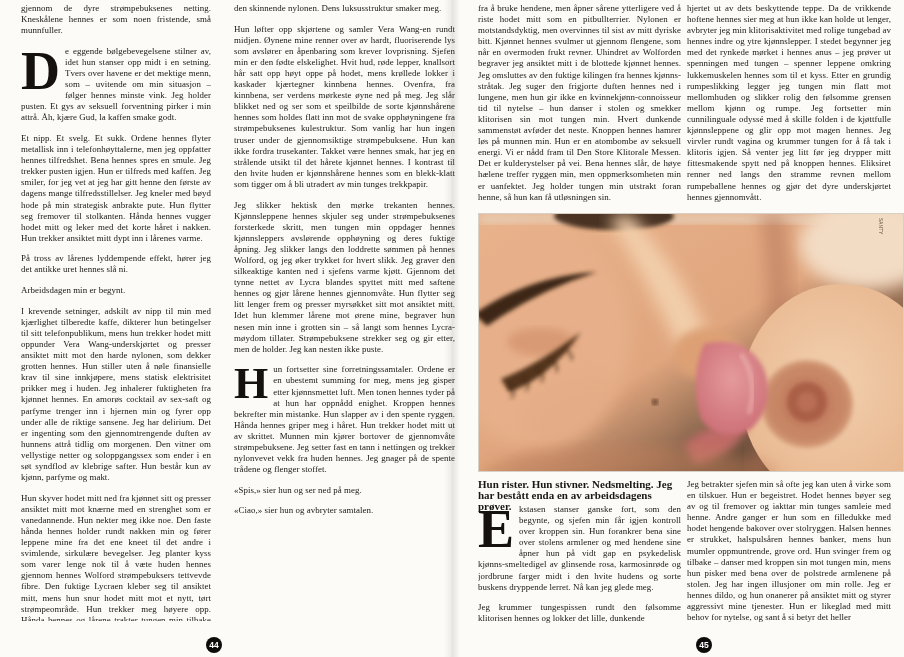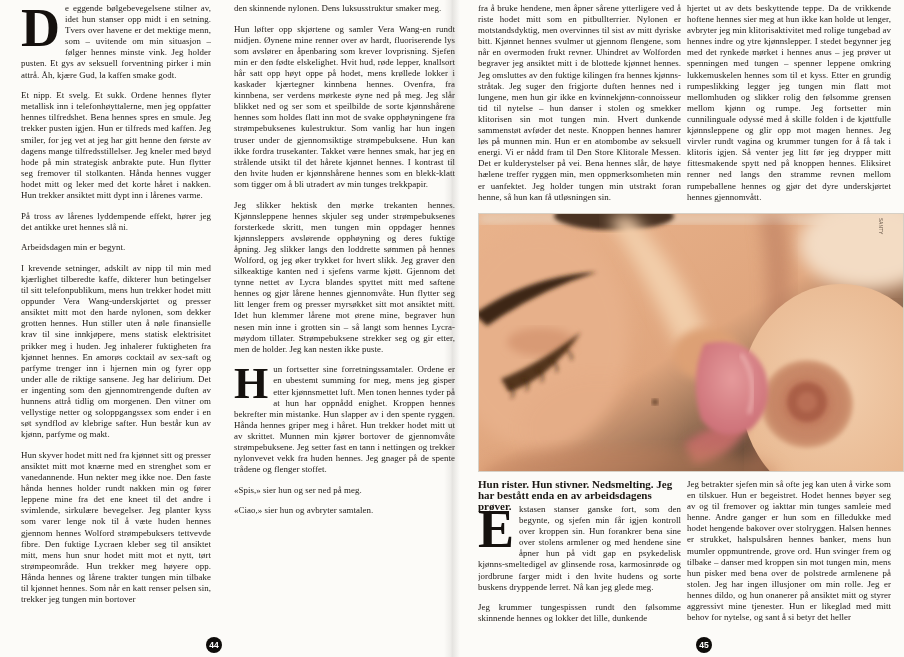--- a/index.html
+++ b/index.html
@@ -55,20 +55,21 @@
     opacity:0.85;
   }
 </style>
 </head>
 <body>
 
 <div class="spread">
 
   <div class="page page-left">
     <div class="col" style="left:21px;top:3px;width:190px;height:618px;overflow:hidden;">
+      <p>gjennom de dyre strømpebuksenes netting. Kneskålene hennes er som noen fristende, små munnfuller.</p>
       <p><span class="dropcap">D</span><span>e eggende bølgebevegelsene stilner av, idet hun stanser opp midt i en setning. Tvers over havene er det mektige menn, som – uvitende om min situasjon – følger hennes minste vink. Jeg holder pusten. Et gys av seksuell forventning pirker i min attrå. </span><span class="ital">Åh, kjære Gud, la kaffen smake godt.</span></p>
       <p>Et nipp. Et svelg. Et sukk. Ordene hennes flyter metallisk inn i telefonhøyttalerne, men jeg oppfatter hennes tilfredshet. Bena hennes spres en smule. Jeg trekker pusten igjen. Hun er tilfreds med kaffen. Jeg smiler, for jeg vet at jeg har gitt henne den første av dagens mange tilfredsstillelser. Jeg kneler med bøyd hode på min strategisk anbrakte pute. Hun flytter seg fremover til stolkanten. Hånda hennes vugger hodet mitt og leker med det korte håret i nakken. Hun trekker ansiktet mitt dypt inn i lårenes varme.</p>
       <p>På tross av lårenes lyddempende effekt, hører jeg det antikke uret hennes slå ni.</p>
       <p>Arbeidsdagen min er begynt.</p>
       <p>I krevende setninger, adskilt av nipp til min med kjærlighet tilberedte kaffe, dikterer hun betingelser til sitt telefonpublikum, mens hun trekker hodet mitt oppunder Vera Wang-underskjørtet og presser ansiktet mitt mot den harde nylonen, som dekker grotten hennes. Hun stiller uten å nøle finansielle krav til sine innkjøpere, mens statisk elektrisitet prikker meg i huden. Jeg inhalerer fuktigheten fra kjønnet hennes. En amorøs cocktail av sex-saft og parfyme trenger inn i hjernen min og fyrer opp under alle de riktige sansene. Jeg har delirium. Det er ingenting som den gjennomtrengende duften av hunnens attrå tidlig om morgenen. Den vitner om vellystige netter og soloppgangssex som ender i en søt syndflod av klebrige safter. Hun består kun av kjønn, parfyme og makt.</p>
       <p>Hun skyver hodet mitt ned fra kjønnet sitt og presser ansiktet mitt mot knærne med en strenghet som er vanedannende. Hun nekter meg ikke noe. Den faste hånda hennes holder rundt nakken min og fører leppene mine fra det ene kneet til det andre i svimlende, sirkulære bevegelser. Jeg planter kyss som varer lenge nok til å væte huden hennes gjennom hennes Wolford strømpebuksers tettvevde fibre. Den fuktige Lycraen kleber seg til ansiktet mitt, mens hun snur hodet mitt mot et nytt, tørt strømpeområde. Hun trekker meg høyere opp. Hånda hennes og lårene trakter tungen min tilbake til kjønnet hennes. Som når en katt renser pelsen sin, trekker jeg tungen min bortover</p>
     </div>
     <div class="col" style="left:222px;top:3px;width:221px;height:630px;overflow:hidden;margin-left:12px;">
       <p>den skinnende nylonen. Dens luksusstruktur smaker meg.</p>
       <p>Hun løfter opp skjørtene og samler Vera Wang-en rundt midjen. Øynene mine renner over av hardt, fluoriserende lys som avslører en åpenbaring som krever lovprisning. Sjefen min er den fødte elskelighet. Hvit hud, røde lepper, knallsort hår satt opp høyt oppe på hodet, mens krøllede lokker i kaskader kjærtegner kinnbena hennes. Ovenfra, fra kinnbena, ser verdens mørkeste øyne ned på meg. Jeg slår blikket ned og ser som et speilbilde de sorte kjønnshårene hennes som holdes flatt inn mot de svake opphøyningene fra strømpebuksenes kulestruktur. Som vanlig har hun ingen truser under de gjennomsiktige strømpebuksene. Hun kan ikke fordra trusekanter. Takket være hennes smak, har jeg en strålende utsikt til det hårete kjønnet hennes. I kontrast til den hvite huden er kjønnshårene hennes som en blekk-klatt som tigger om å bli utradert av min tunges trekkpapir.</p>
@@ -162,21 +163,21 @@
 
         <ellipse cx="150" cy="262" rx="150" ry="30" fill="#c5825d" opacity="0.5" filter="url(#b8)"></ellipse>
       </svg>
       <div class="photo-credit">SANTY</div>
     </div>
 
     <div class="caption" style="left:26px;top:479px;width:205px;">Hun rister. Hun stivner. Nedsmelting. Jeg har bestått enda en av arbeidsdagens prøver.</div>
 
     <div class="col" style="left:26px;top:504px;width:203px;height:130px;overflow:hidden;">
       <p><span class="dropcap">E</span><span>kstasen stanser ganske fort, som den begynte, og sjefen min får igjen kontroll over kroppen sin. Hun forankrer bena sine over stolens armlener og med hendene sine åpner hun på vidt gap en psykedelisk kjønns-smeltedigel av glinsende rosa, karmosinrøde og jordbrune farger midt i den hvite hudens og sorte buskens dryppende lerret. Nå kan jeg glede meg.</span></p>
-      <p>Jeg krummer tungespissen rundt den følsomme skinnende hennes og lokker det lille, dunkende</p>
+      <p>Jeg krummer tungespissen rundt den følsomme klitorisen hennes og lokker det lille, dunkende</p>
     </div>
     <div class="col" style="left:235px;top:479px;width:204px;height:178px;overflow:hidden;">
       <p>Jeg betrakter sjefen min så ofte jeg kan uten å virke som en tilskuer. Hun er begeistret. Hodet hennes bøyer seg av og til fremover og iakttar min tunges samleie med henne. Andre ganger er hun som en filledukke med hodet hengende bakover over stolryggen. Halsen hennes er strukket, halspulsåren hennes banker, mens hun mumler oppmuntrende, grove ord. Hun svinger frem og tilbake – danser med kroppen sin mot tungen min, mens hun pisker med bena over de polstrede armlenene på stolen. Jeg har ingen illusjoner om min rolle. Jeg er hennes dildo, og hun onanerer på ansiktet mitt og styrer aggressivt mine tjenester. Hun er likeglad med mitt behov for nytelse, og sant å si betyr det heller</p>
     </div>
 
     <div class="pageno" style="left:218px;top:637px;margin-left:26px;">45</div>
   </div>
 
 </div>
 

